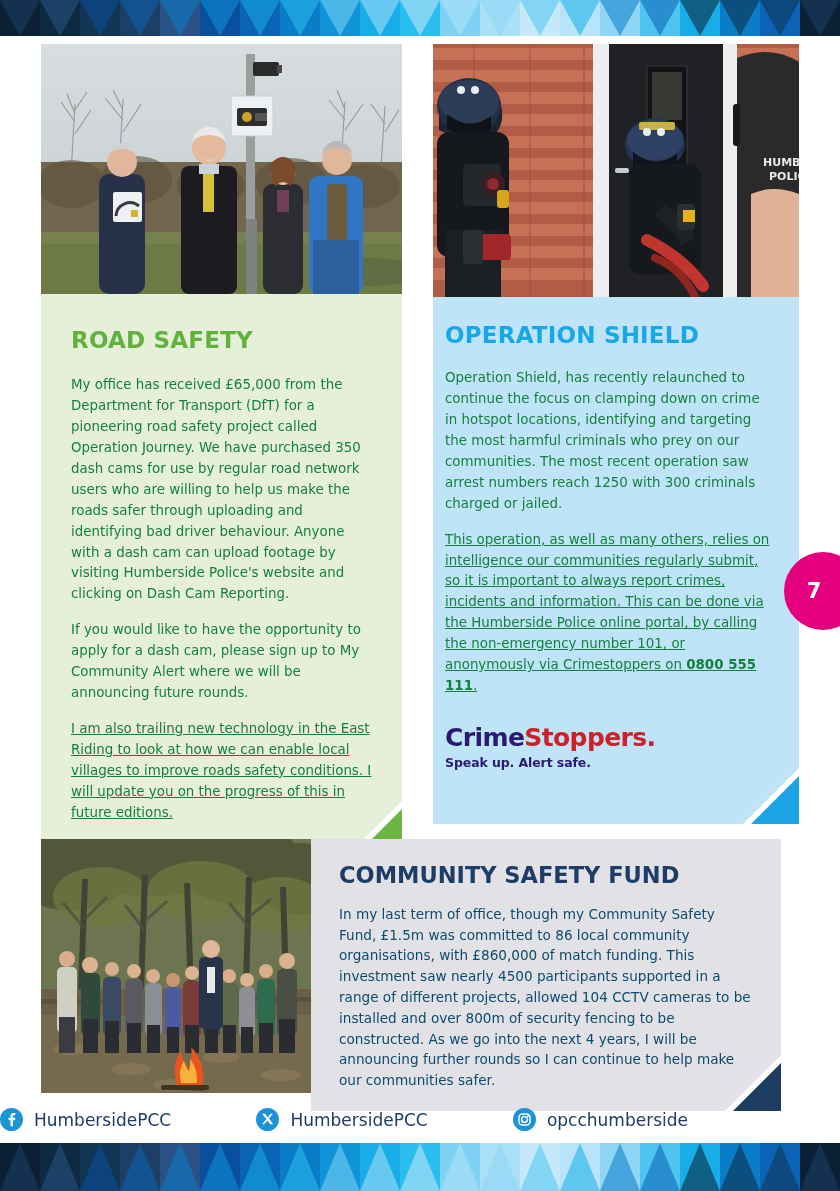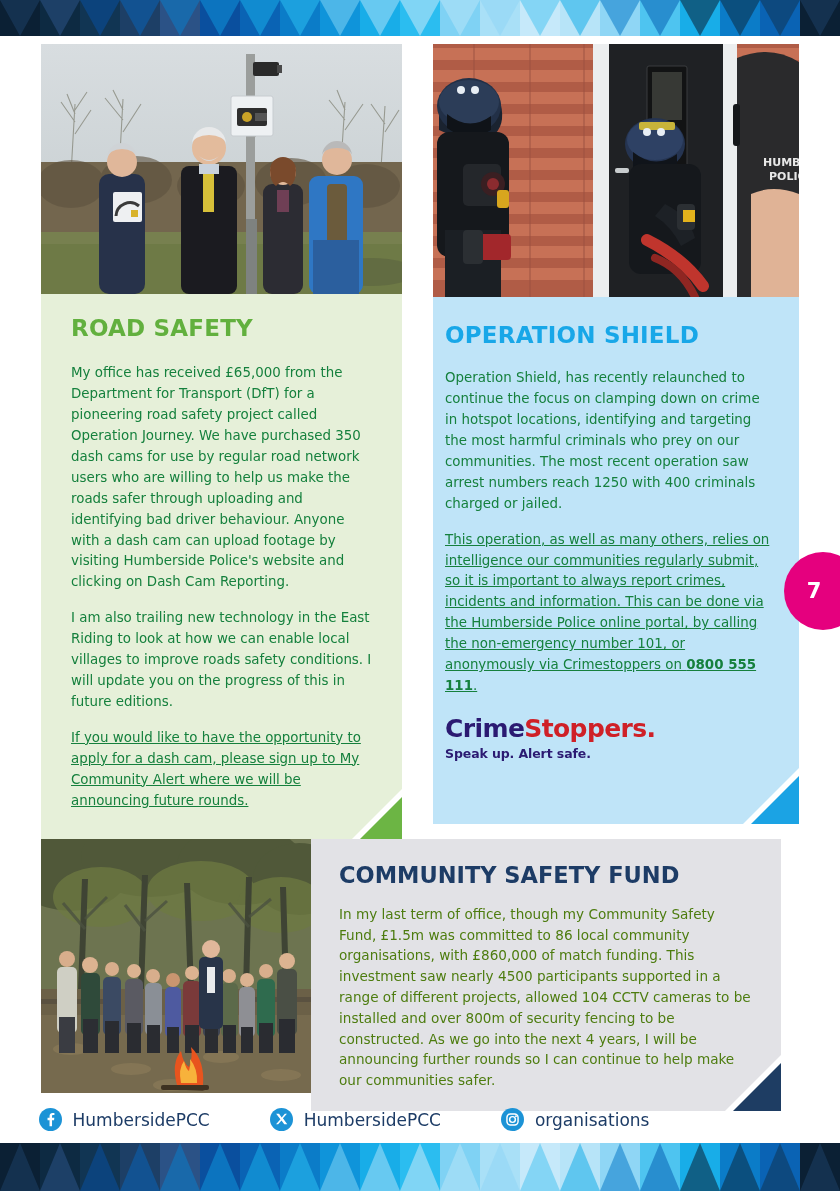--- a/index.html
+++ b/index.html
@@ -27,21 +27,21 @@
     display:flex; justify-content:space-between;
   }
   .col { width:366px; position:relative; }
   .col-left { width:361px; }
 
   .photo { width:100%; position:relative; overflow:hidden; background:#9aa3a8; }
   .photo-1 { height:250px; }
   .photo-2 { height:253px; }
 
   .panel { position:relative; overflow:hidden; }
-  .panel-green { background:#e6f0d9; padding:22px 28px 34px 30px; min-height:530px; }
+  .panel-green { background:#e6f0d9; padding:34px 28px 34px 30px; min-height:530px; }
   .panel-blue  { background:#bfe4f8; padding:26px 26px 34px 12px; min-height:527px; }
 
   .panel h2 { font-size:23px; letter-spacing:.2px; line-height:1.1; font-weight:bold;
               font-family:"DejaVu Sans", sans-serif; }
   .h-green { color:#62b03e; margin-bottom:22px; }
   .h-blue  { color:#18a7e8; margin-bottom:20px; }
 
   .panel p {
     font-size:13.4px; line-height:1.56; color:#15803d;
     margin-bottom:15px; font-family:"DejaVu Sans", sans-serif;
@@ -61,21 +61,21 @@
   .corner::after {
     content:""; position:absolute; right:0; bottom:0;
     border-style:solid; border-width:0 0 48px 48px;
     border-color:transparent transparent var(--c) transparent;
   }
   .corner-green { --c:#6cb544; }
   .corner-blue  { --c:#1ba3e4; }
   .corner-navy  { --c:#1e3d63; }
 
   
-  .cs-logo { margin-top:19px; }
+  .cs-logo { margin-top:28px; }
   .cs-name { font-size:25px; font-weight:bold; letter-spacing:-0.6px; line-height:1; }
   .cs-crime { color:#2b1a72; }
   .cs-stop  { color:#cf2027; }
   .cs-tag { font-size:12.5px; font-weight:bold; color:#2b1a72; margin-top:5px; letter-spacing:-0.1px; }
 
   
   .page-badge {
     position:absolute; right:0; top:516px;
     width:56px; height:78px; overflow:hidden;
   }
@@ -94,26 +94,26 @@
   .bottom {
     position:absolute; left:41px; top:803px;
     width:740px; display:flex;
   }
   .photo-3 { width:270px; height:254px; flex:none; overflow:hidden; background:#6d6f63; }
   .panel-grey {
     flex:1; background:#e2e2e6; position:relative; overflow:hidden;
     padding:24px 30px 20px 28px;
   }
   .h-navy { color:#1d3c66; font-size:22.5px; font-weight:bold; margin-bottom:16px; line-height:1.1; }
-  .panel-grey p { font-size:13.6px; line-height:1.53; color:#4d7c0f; }
+  .panel-grey p { font-size:13.6px; line-height:1.53; color:#0c4a6e; }
 
   
   .social {
     position:absolute; left:0; top:1072px; width:688px;
-    display:flex; justify-content:center; align-items:center; gap:60px;
+    display:flex; justify-content:space-between; align-items:center; gap:60px;
   }
   .social-item { display:flex; align-items:center; gap:11px; }
   .social-item .label {
     font-size:17px; color:#1d3c66; font-family:"DejaVu Sans", sans-serif;
   }
   .sicon { width:23px; height:23px; flex:none; }
 </style>
 </head>
 <body>
 
@@ -240,22 +240,22 @@
             <circle cx="296" cy="116" r="15" fill="#e0b79a"></circle>
             <path d="M281 112 a15 15 0 0 1 30 0 a15 8 0 0 0 -30 0" fill="#b9b9b9"></path>
             <rect x="272" y="196" width="46" height="54" fill="#2b5f9e"></rect>
           </g>
         </svg>
       </div>
 
       <div class="panel panel-green">
         <h2 class="h-green">ROAD SAFETY</h2>
         <p>My office has received £65,000 from the Department for Transport (DfT) for a pioneering road safety project called Operation Journey. We have purchased 350 dash cams for use by regular road network users who are willing to help us make the roads safer through uploading and identifying bad driver behaviour. Anyone with a dash cam can upload footage by visiting Humberside Police's website and clicking on Dash Cam Reporting.</p>
+        <p>If you would like to have the opportunity to apply for a dash cam, please sign up to My Community Alert where we will be announcing future rounds.</p>
         <p>I am also trailing new technology in the East Riding to look at how we can enable local villages to improve roads safety conditions. I will update you on the progress of this in future editions.</p>
-        <p>If you would like to have the opportunity to apply for a dash cam, please sign up to My Community Alert where we will be announcing future rounds.</p>
         <span class="corner corner-green"></span>
       </div>
     </div>
 
     <div class="col">
 
       <div class="photo photo-2">
         <svg viewBox="0 0 366 253" preserveAspectRatio="none" style="width:100%;height:100%;display:block">
           <rect x="0" y="0" width="366" height="253" fill="#b5secc"></rect>
           <rect x="0" y="0" width="366" height="253" fill="#a3secb"></rect>
@@ -326,21 +326,21 @@
             <path d="M318 150 q22 -10 48 0 l0 103 l-48 0 z" fill="#e0b396"></path>
             <text x="330" y="122" font-family="DejaVu Sans, sans-serif" font-size="11" font-weight="bold" fill="#e8e8e8">HUMBERSIDE</text>
             <text x="336" y="136" font-family="DejaVu Sans, sans-serif" font-size="11" font-weight="bold" fill="#e8e8e8">POLICE</text>
             <rect x="300" y="60" width="7" height="42" rx="3" fill="#16181a"></rect>
           </g>
         </svg>
       </div>
 
       <div class="panel panel-blue">
         <h2 class="h-blue">OPERATION SHIELD</h2>
-        <p>Operation Shield, has recently relaunched to continue the focus on clamping down on crime in hotspot locations, identifying and targeting the most harmful criminals who prey on our communities. The most recent operation saw arrest numbers reach 1250 with 400 criminals charged or jailed.</p>
+        <p>Operation Shield, has recently relaunched to continue the focus on clamping down on crime in hotspot locations, identifying and targeting the most harmful criminals who prey on our communities. The most recent operation saw arrest numbers reach 1250 with 300 criminals charged or jailed.</p>
         <p><span>This operation, as well as many others, relies on intelligence our communities regularly submit, so it is important to always report crimes, incidents and information. This can be done via the Humberside Police online portal, by calling the non-emergency number 101, or anonymously via Crimestoppers on </span><b>0800 555 111</b><span>.</span></p>
 
         <div class="cs-logo">
           <div class="cs-name"><span class="cs-crime">Crime</span><span class="cs-stop">Stoppers.</span></div>
           <div class="cs-tag">Speak up. Alert safe.</div>
         </div>
 
         <span class="corner corner-blue"></span>
       </div>
     </div>
@@ -498,21 +498,21 @@
       <span class="label">HumbersidePCC</span>
     </div>
 
     <div class="social-item">
       <svg class="sicon" viewBox="0 0 24 24">
         <circle cx="12" cy="12" r="12" fill="#1c93d6"></circle>
         <rect x="6.2" y="6.2" width="11.6" height="11.6" rx="3.6" fill="none" stroke="#fff" stroke-width="1.5"></rect>
         <circle cx="12" cy="12" r="3" fill="none" stroke="#fff" stroke-width="1.5"></circle>
         <circle cx="15.6" cy="8.5" r="1" fill="#fff"></circle>
       </svg>
-      <span class="label">organisations</span>
+      <span class="label">opcchumberside</span>
     </div>
   </div>
 
 </div>
 
 <div class="band band-bottom">
   <svg viewBox="0 0 840 48" preserveAspectRatio="none">
     <g id="tri-bottom">
         <rect x="0.00" y="0" width="40.60" height="48" fill="#0b2034"></rect>
         <rect x="40.00" y="0" width="40.60" height="48" fill="#0d2a42"></rect>

